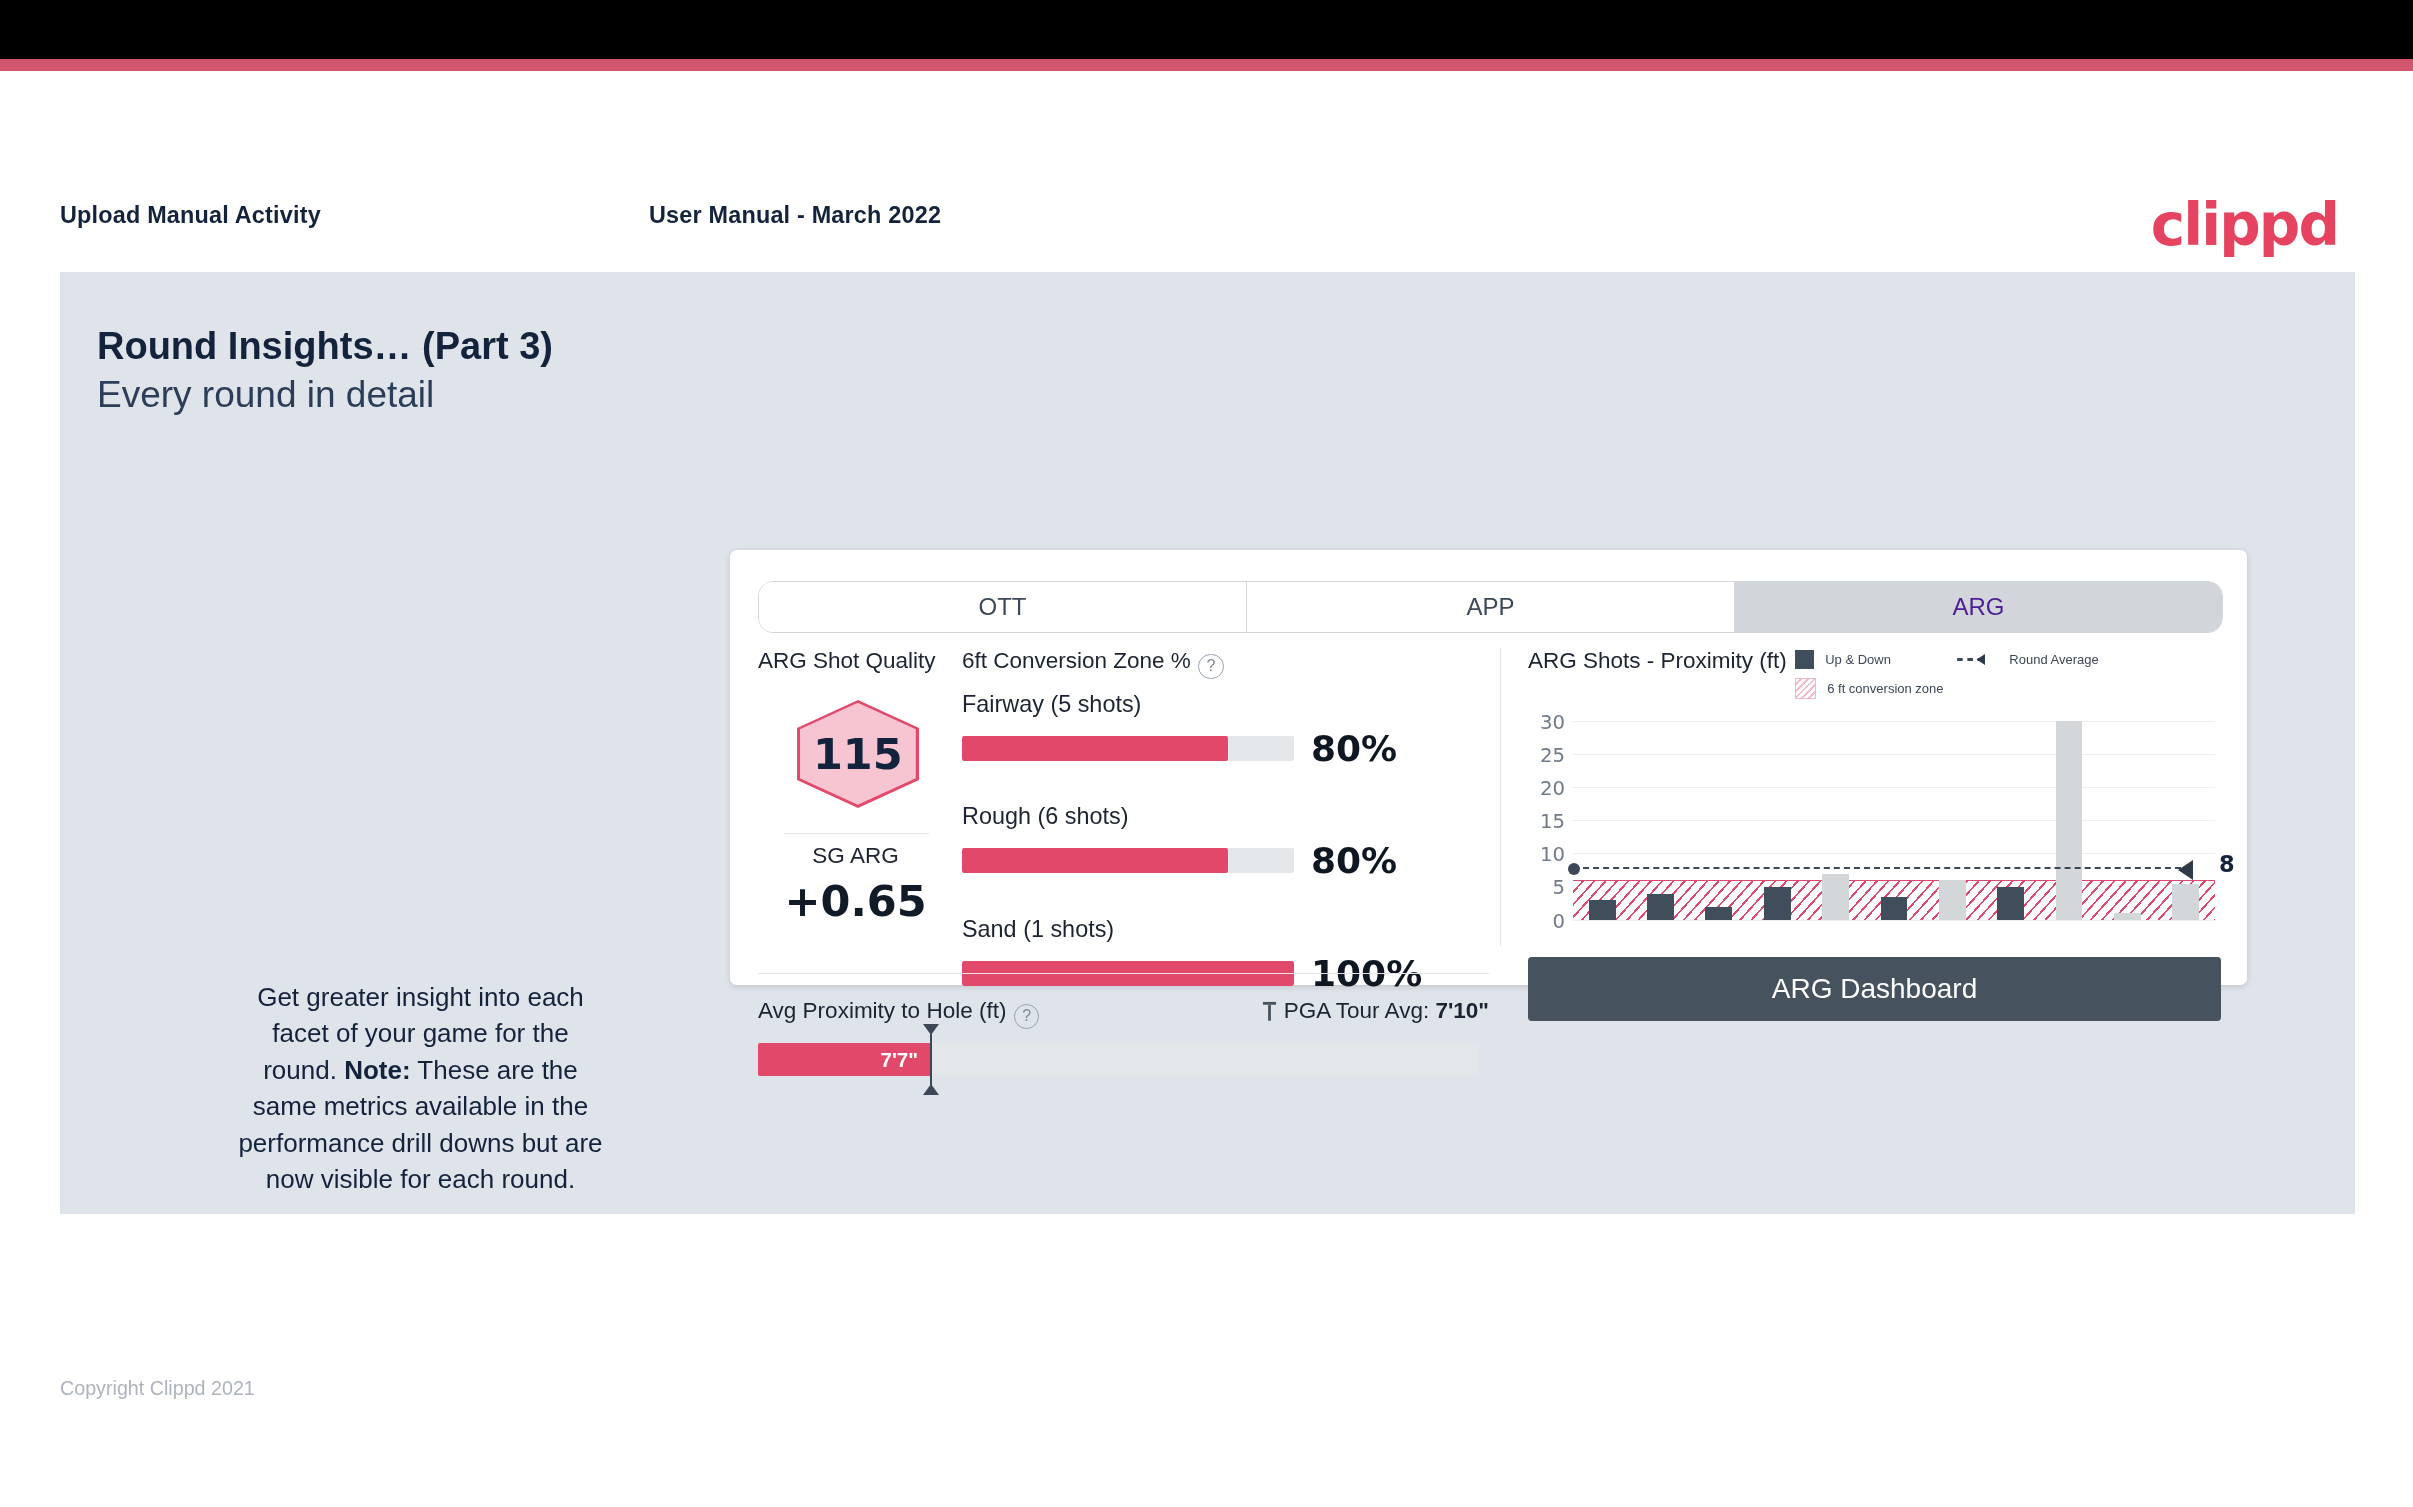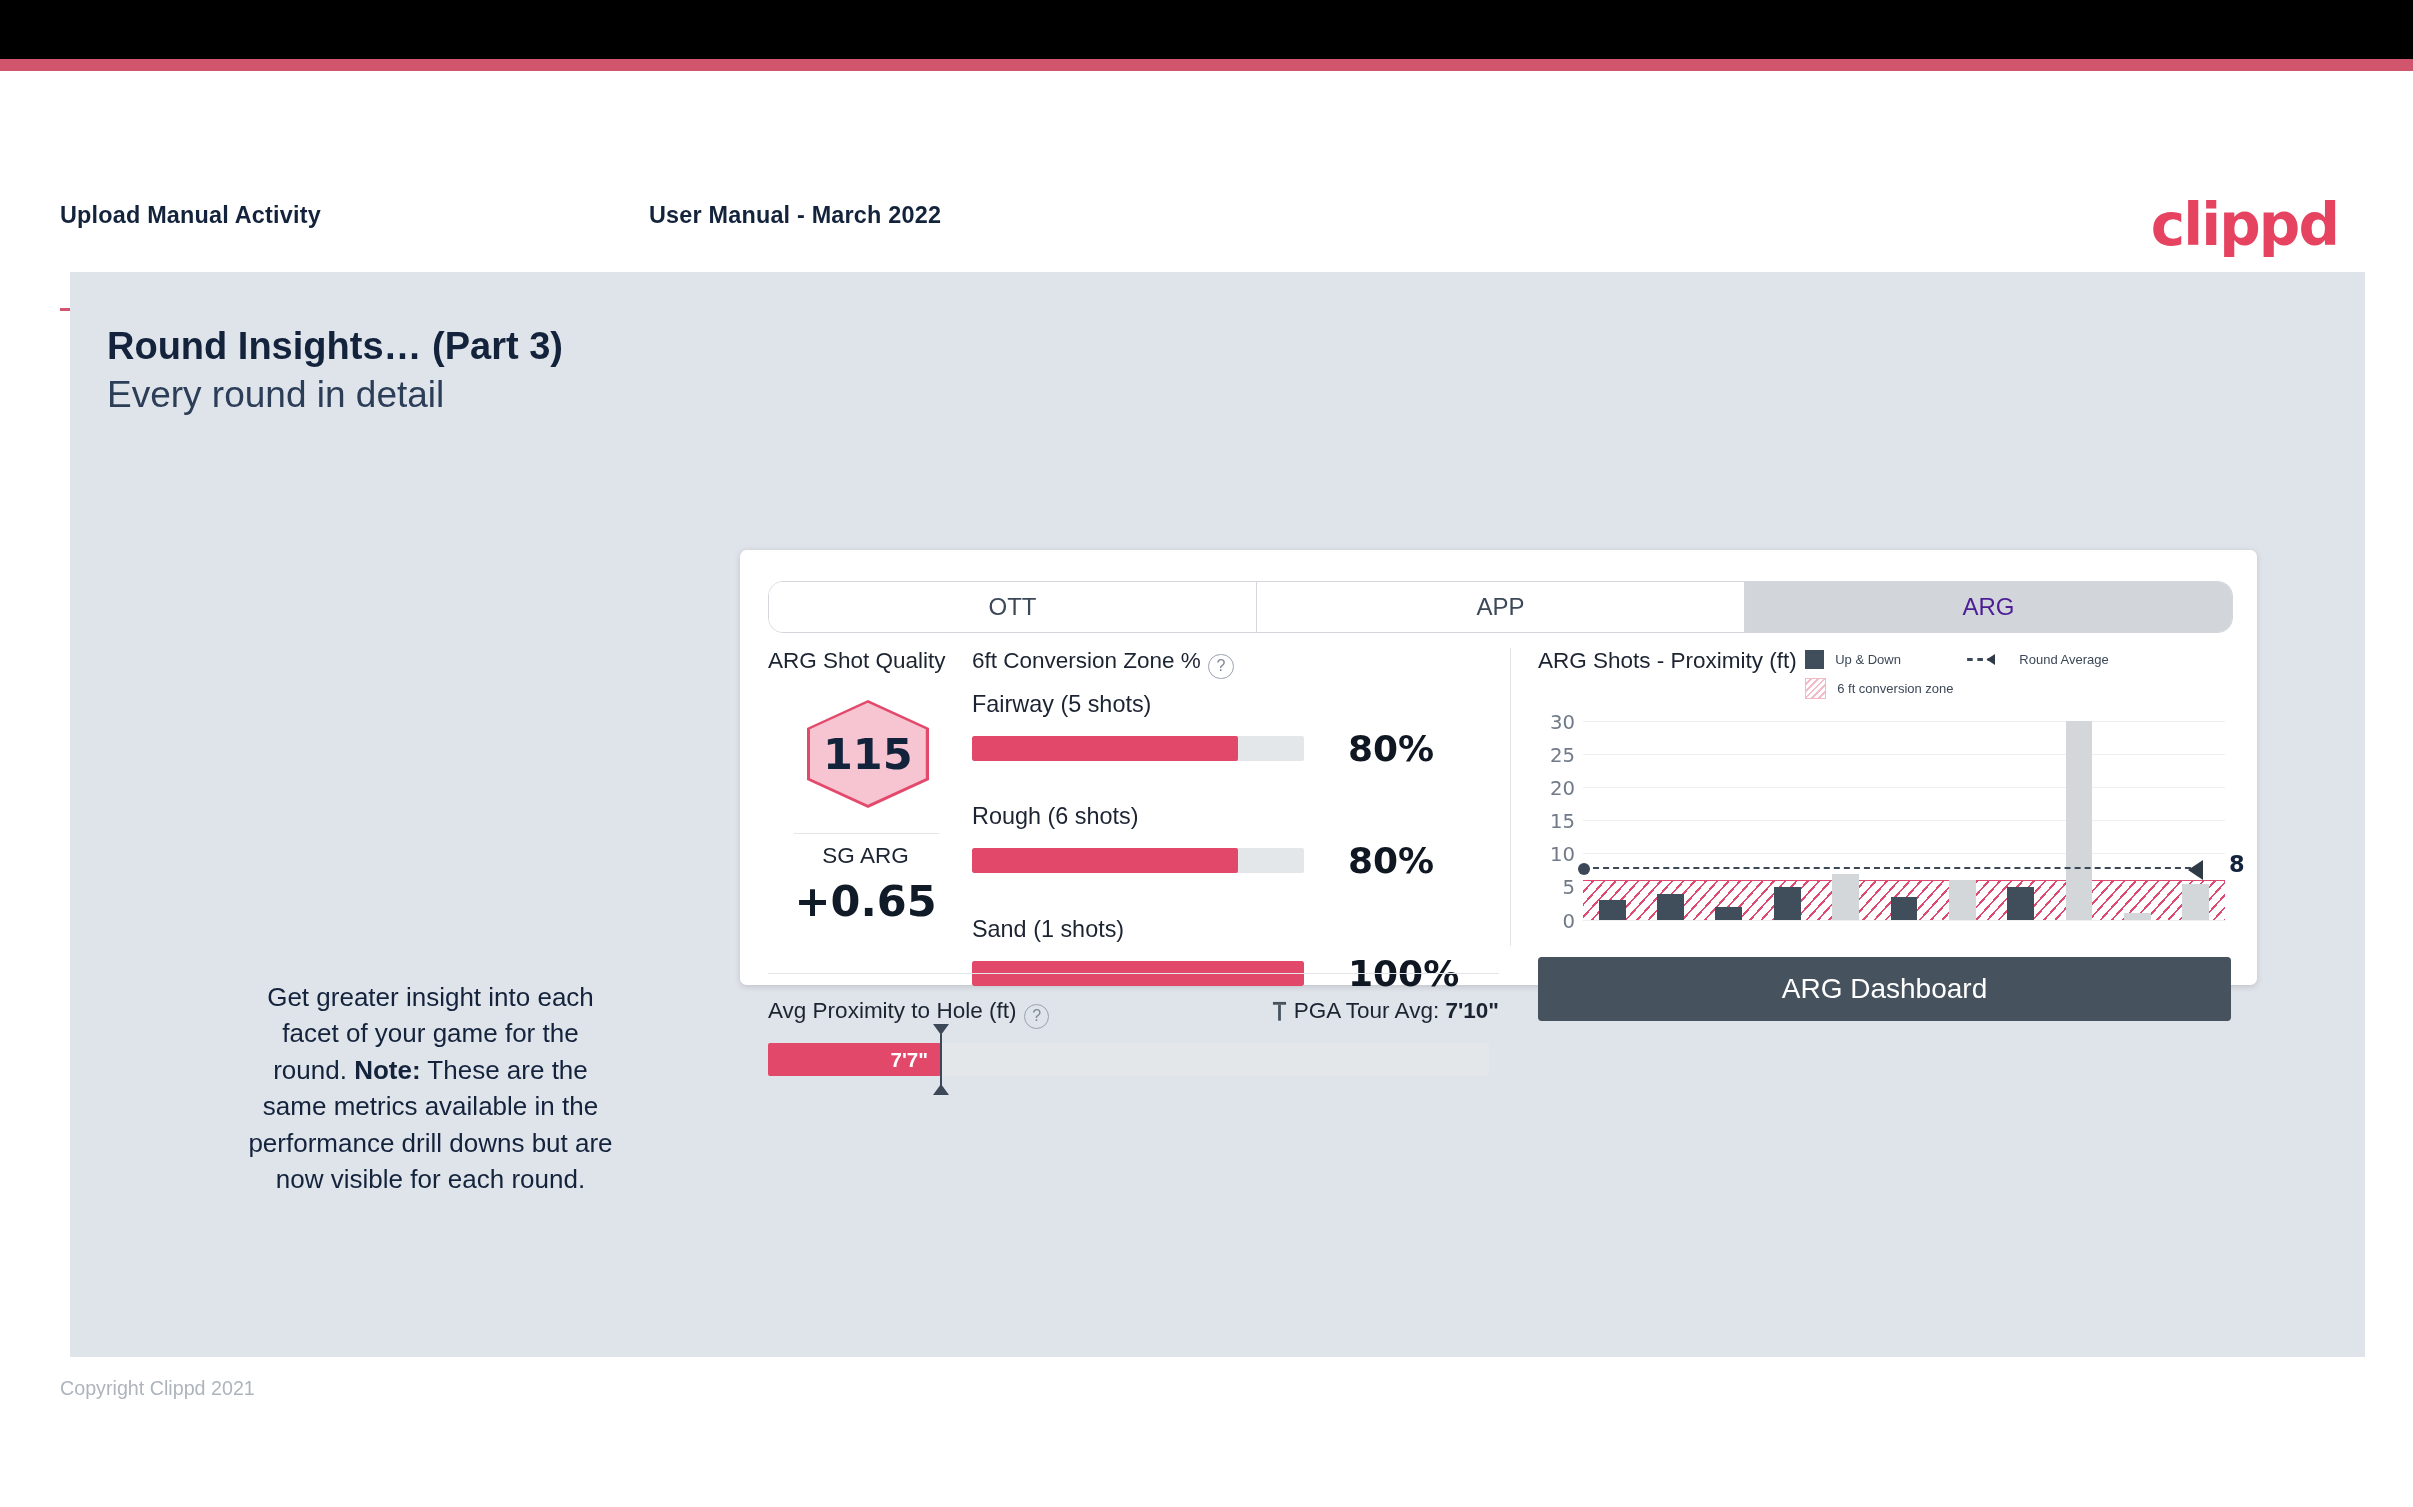--- a/index.html
+++ b/index.html
@@ -15,21 +15,21 @@
   #top-pink{position:absolute;left:0;top:59px;width:2413px;height:12px;background:#d2556e;}
 
   
   #header{position:absolute;left:0;top:71px;width:2413px;height:169px;background:#fff;}
   #hdr-left{position:absolute;left:60px;top:131px;font-size:23.4px;font-weight:700;color:#14233c;letter-spacing:0.2px;}
   #hdr-mid{position:absolute;left:649px;top:131px;font-size:23.4px;font-weight:700;color:#14233c;letter-spacing:0.2px;}
   #logo{position:absolute;right:75px;top:125px;font-size:58px;font-weight:800;color:#e54360;letter-spacing:-1.9px;line-height:1;font-family:"DejaVu Sans",sans-serif;}
   #hdr-rule{position:absolute;left:60px;top:237px;width:2295px;height:2.8px;background:#d2556e;}
 
   
-  #slide{position:absolute;left:70px;top:272px;width:2295px;height:1085px;background:#dfe3ea;}
+  #slide{position:absolute;left:60px;top:272px;width:2295px;height:942px;background:#dfe3ea;}
 
   #title{position:absolute;left:37px;top:52px;font-size:38px;font-weight:700;color:#14233c;line-height:1.18;white-space:nowrap;}
   #subtitle{position:absolute;left:37px;top:101px;font-size:37px;font-weight:400;color:#2c3e57;line-height:1.18;white-space:nowrap;}
 
   #callout{position:absolute;left:1236px;top:361px;width:581px;text-align:center;font-size:26px;font-weight:600;color:#14233c;line-height:1.42;}
 
   #left-note{position:absolute;left:178px;top:707px;width:365px;text-align:center;font-size:26px;color:#14233c;line-height:1.40;}
   #left-note b{font-weight:700;}
 
   
@@ -74,21 +74,21 @@
   #sgdiv{position:absolute;left:26px;top:185px;width:145px;height:0.9px;background:#e3e5e9;}
   #sg-label{position:absolute;left:0;top:195px;width:195px;text-align:center;font-size:22.5px;color:#1c2432;}
   #sg-value{position:absolute;left:0;top:228px;width:195px;text-align:center;font-size:43px;font-weight:600;color:#111a27;font-family:"DejaVu Sans",sans-serif;}
 
   
   .conv-row{position:absolute;left:204px;width:524px;}
   .conv-label{font-size:23.4px;color:#1c2432;margin-bottom:10.3px;}
   .conv-barline{display:flex;align-items:center;}
   .conv-track{width:332px;height:25px;background:#e4e7ea;border-radius:1.9px;overflow:hidden;}
   .conv-fill{height:25px;background:#e2486a;border-radius:1.9px;}
-  .conv-pct{margin-left:44px;font-size:36px;font-weight:600;color:#0f1723;font-family:"DejaVu Sans",sans-serif;}
+  .conv-pct{margin-left:17px;font-size:36px;font-weight:600;color:#0f1723;font-family:"DejaVu Sans",sans-serif;}
 
   
   #prox-divider{position:absolute;left:28px;top:423px;width:731px;height:0.9px;background:#e3e5e9;}
   #prox{position:absolute;left:28px;top:448px;width:731px;height:103px;}
   #prox-label{position:absolute;left:0;top:0;font-size:22.5px;color:#1c2432;}
   #prox-tour{position:absolute;right:0;top:0;font-size:22.5px;color:#1c2432;}
   #prox-tour b{font-weight:700;}
   #prox-bar{position:absolute;left:0;top:45px;width:721px;height:33px;background:#e4e7ea;border-radius:1.9px;}
   #prox-fill{position:absolute;left:0;top:0;width:173px;height:33px;background:#e2486a;border-radius:1.9px;
              display:flex;align-items:center;justify-content:flex-end;color:#fff;font-size:20.6px;font-weight:600;padding-right:13px;box-sizing:border-box;}

